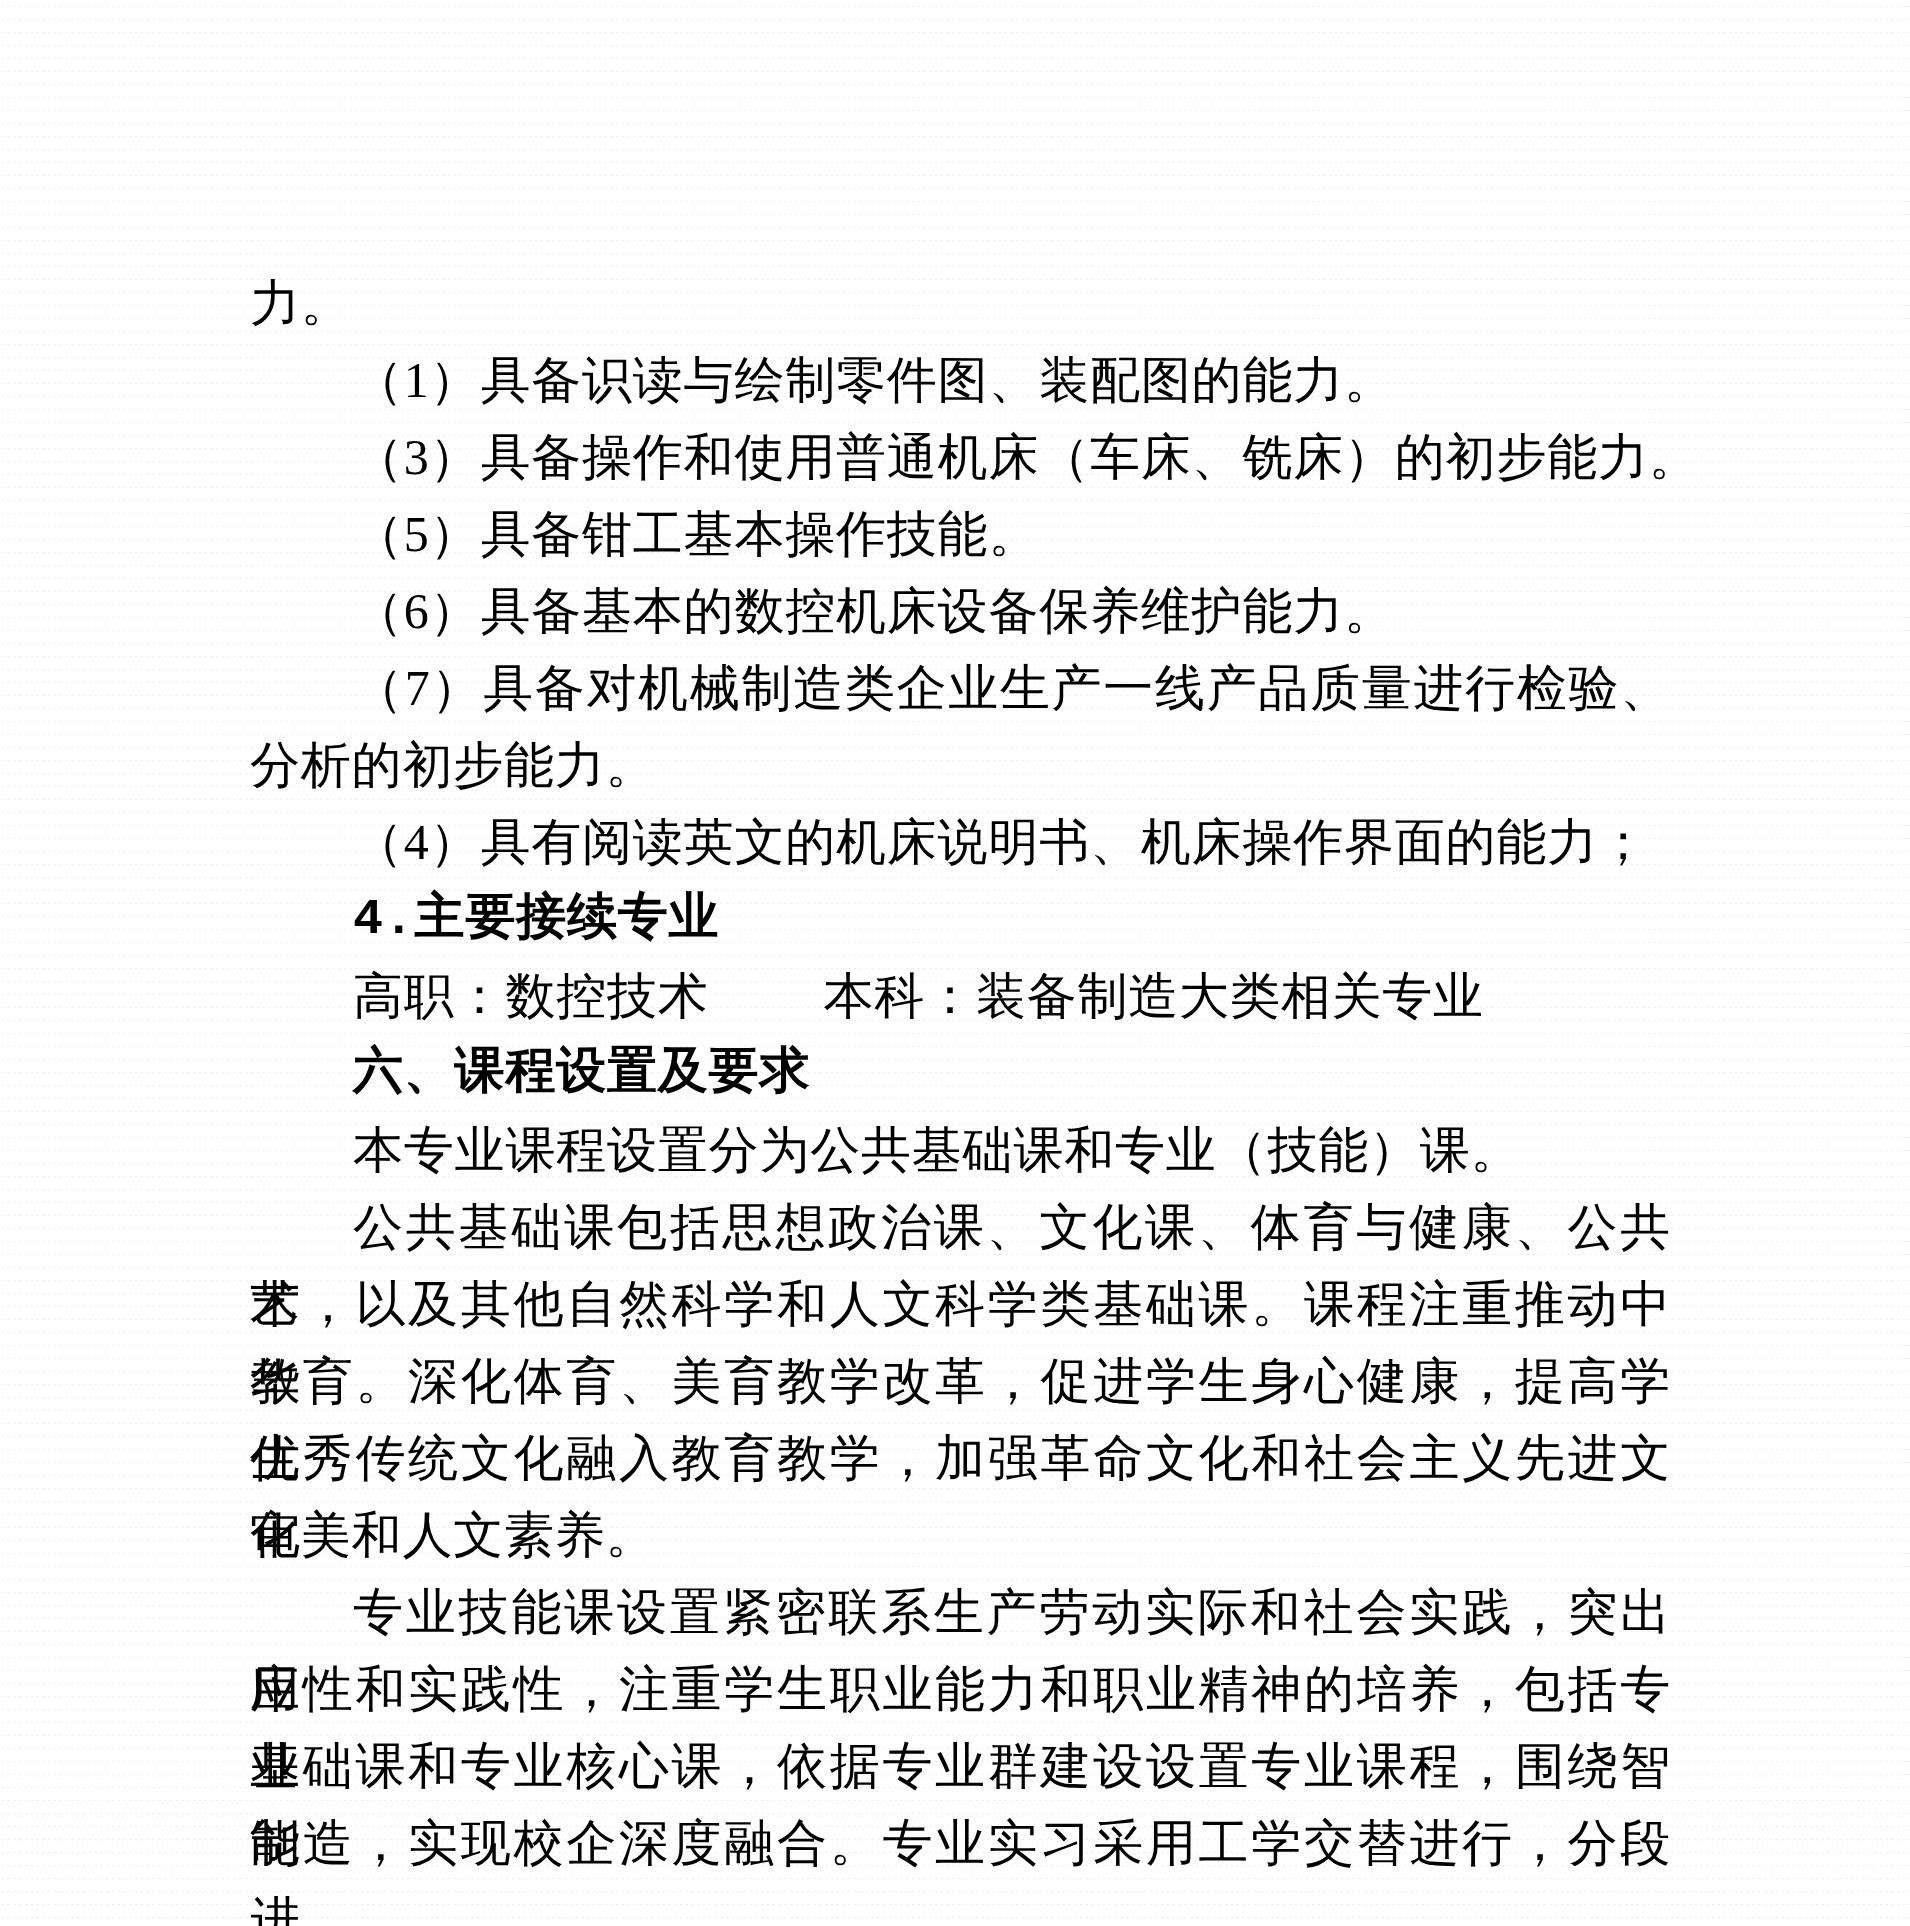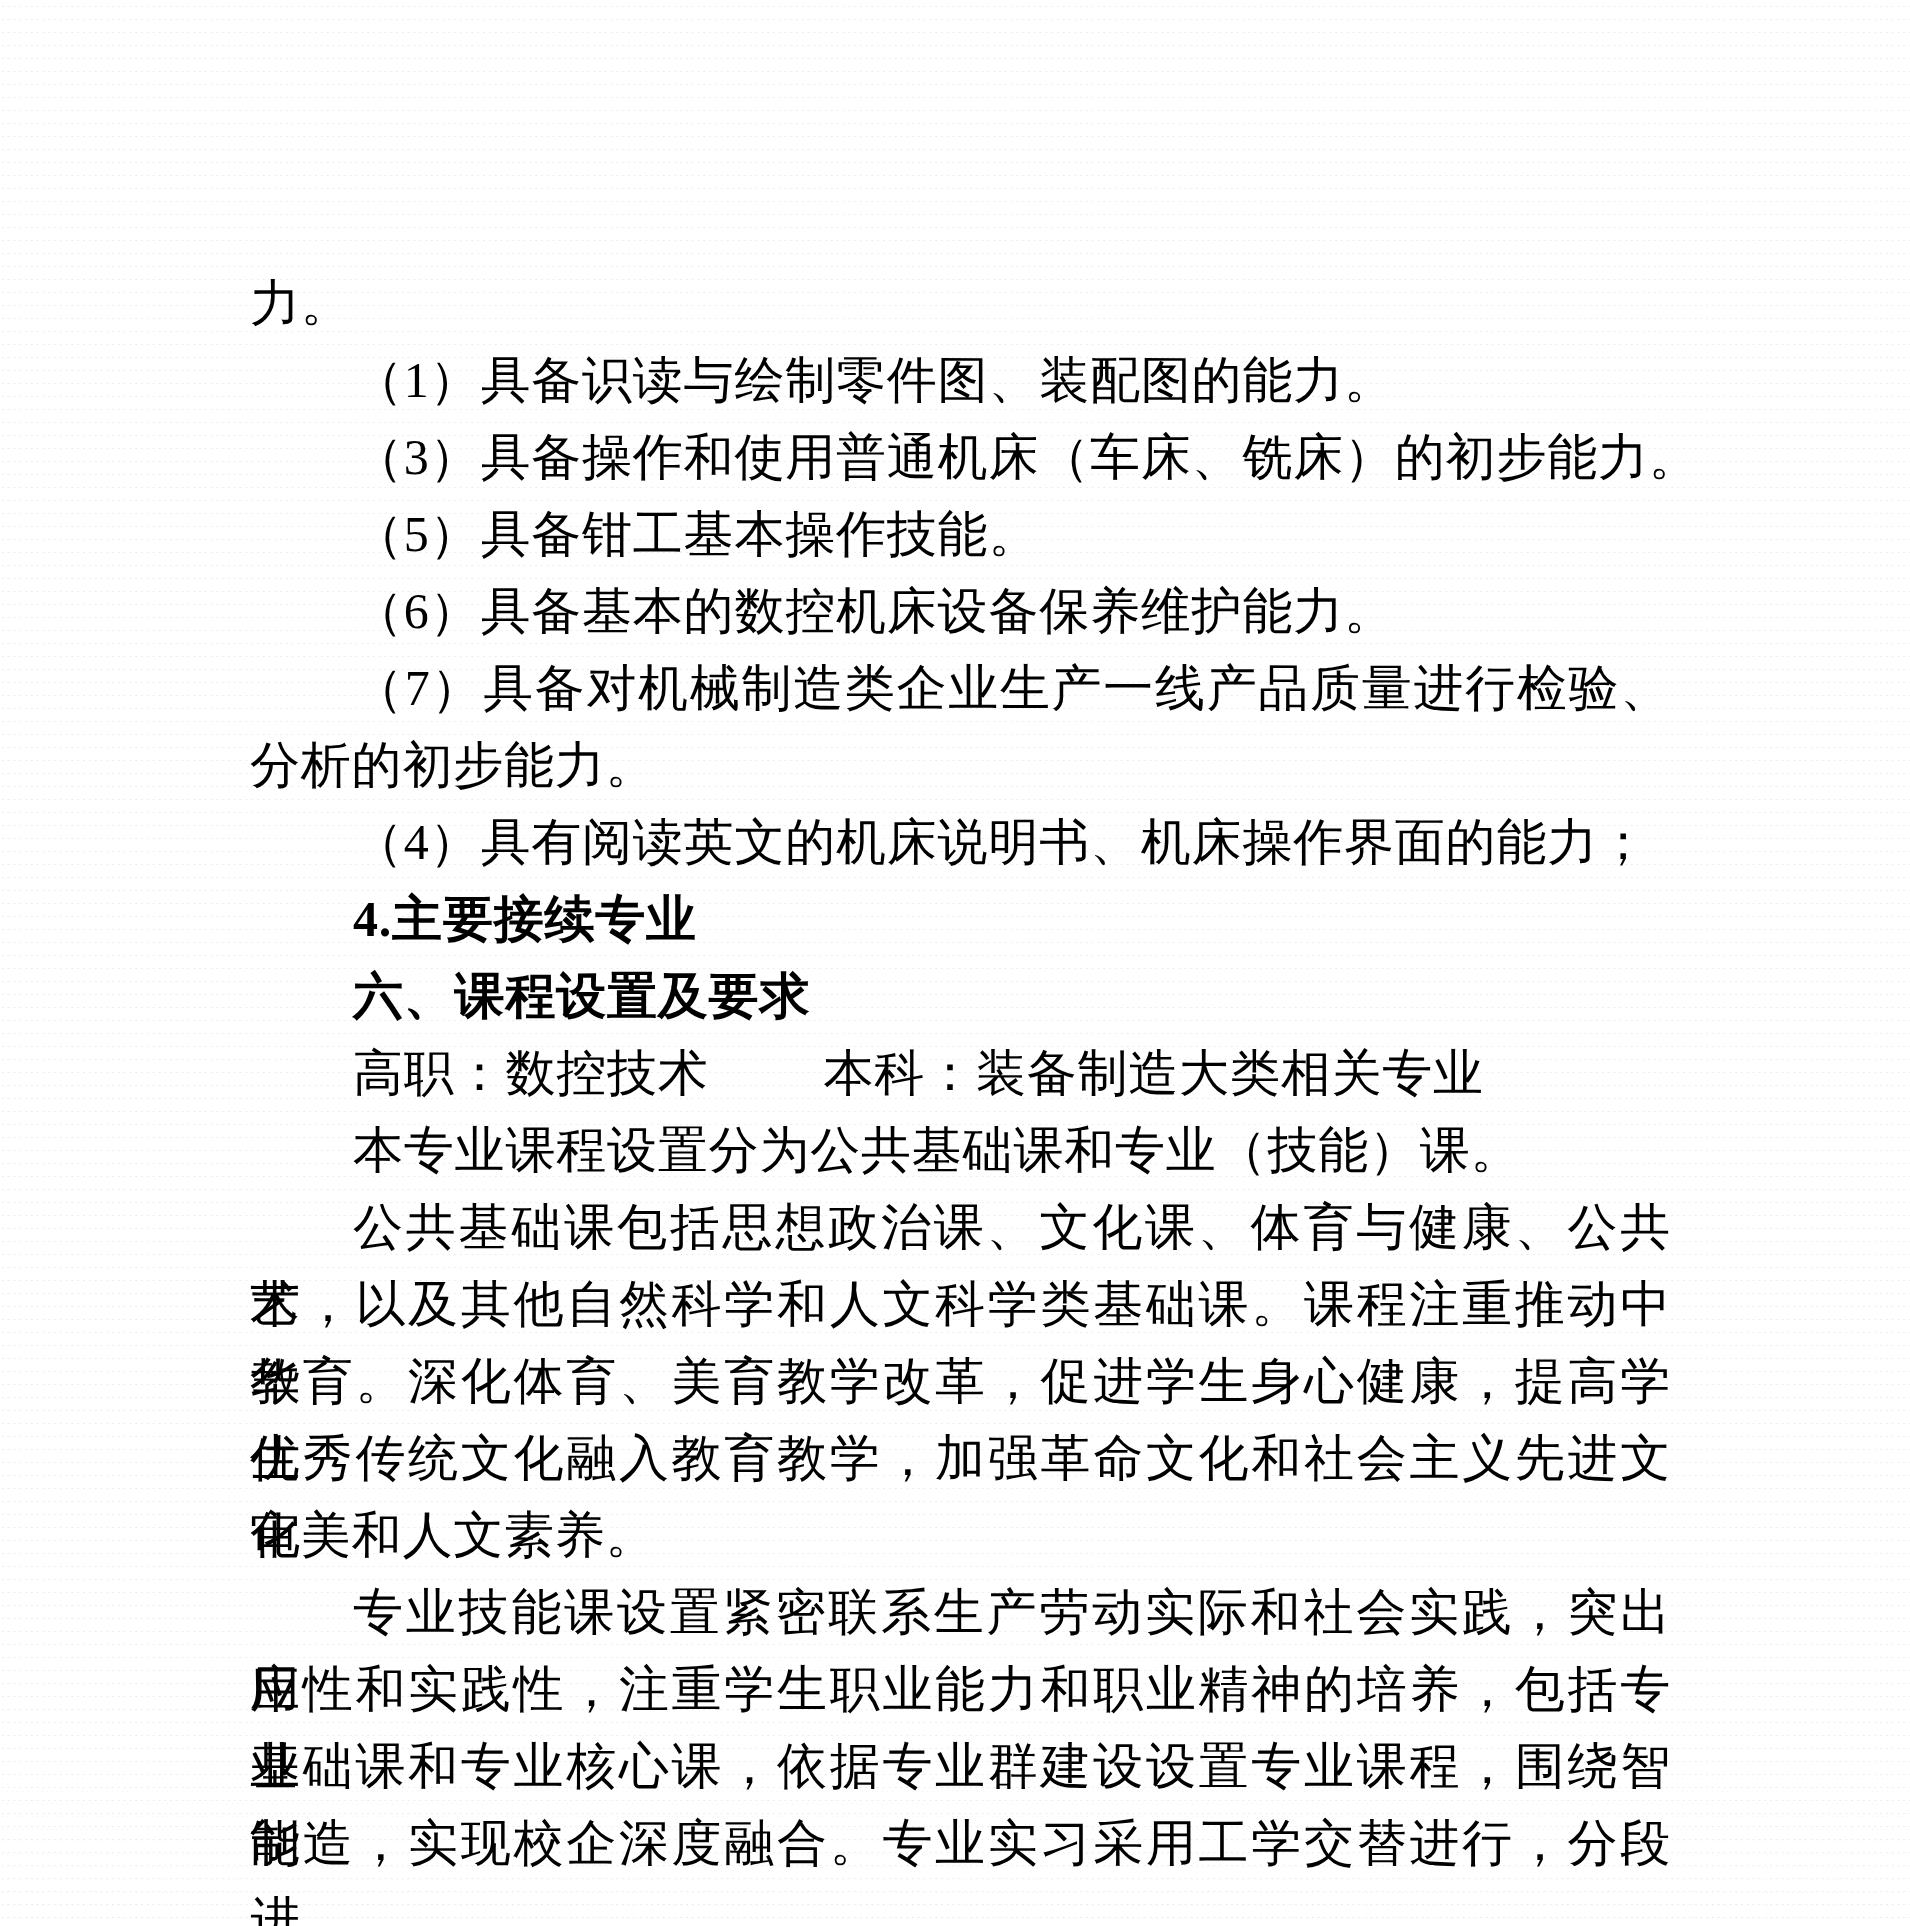--- a/index.html
+++ b/index.html
@@ -48,20 +48,21 @@
     height: 77px;
     letter-spacing: 0.8px;
     white-space: pre;
     font-weight: normal;
   }
   .line.indent {
     text-indent: 103px;
   }
   .line.bold {
     font-weight: bold;
+    font-family: Liberation Mono, monospace;
   }
   .line.fill {
     white-space: pre-wrap;
     text-align: justify;
     text-align-last: justify;
   }
 </style>
 </head>
 <body>
 
@@ -71,22 +72,22 @@
   <main class="body-text">
       <div class="line">力。</div>
       <div class="line indent">（1）具备识读与绘制零件图、装配图的能力。</div>
       <div class="line indent">（3）具备操作和使用普通机床（车床、铣床）的初步能力。</div>
       <div class="line indent">（5）具备钳工基本操作技能。</div>
       <div class="line indent">（6）具备基本的数控机床设备保养维护能力。</div>
       <div class="line indent fill">（7）具备对机械制造类企业生产一线产品质量进行检验、</div>
       <div class="line">分析的初步能力。</div>
       <div class="line indent">（4）具有阅读英文的机床说明书、机床操作界面的能力；</div>
       <div class="line indent bold">4.主要接续专业</div>
+      <div class="line indent">高职：数控技术　　 本科：装备制造大类相关专业</div>
       <div class="line indent bold">六、课程设置及要求</div>
-      <div class="line indent">高职：数控技术　　 本科：装备制造大类相关专业</div>
       <div class="line indent">本专业课程设置分为公共基础课和专业（技能）课。</div>
       <div class="line indent fill">公共基础课包括思想政治课、文化课、体育与健康、公共艺</div>
       <div class="line fill">术，以及其他自然科学和人文科学类基础课。课程注重推动中华</div>
       <div class="line fill">教育。深化体育、美育教学改革，促进学生身心健康，提高学生</div>
       <div class="line fill">优秀传统文化融入教育教学，加强革命文化和社会主义先进文化</div>
       <div class="line">审美和人文素养。</div>
       <div class="line indent fill">专业技能课设置紧密联系生产劳动实际和社会实践，突出应</div>
       <div class="line fill">用性和实践性，注重学生职业能力和职业精神的培养，包括专业</div>
       <div class="line fill">基础课和专业核心课，依据专业群建设设置专业课程，围绕智能</div>
       <div class="line fill">制造，实现校企深度融合。专业实习采用工学交替进行，分段进</div>

